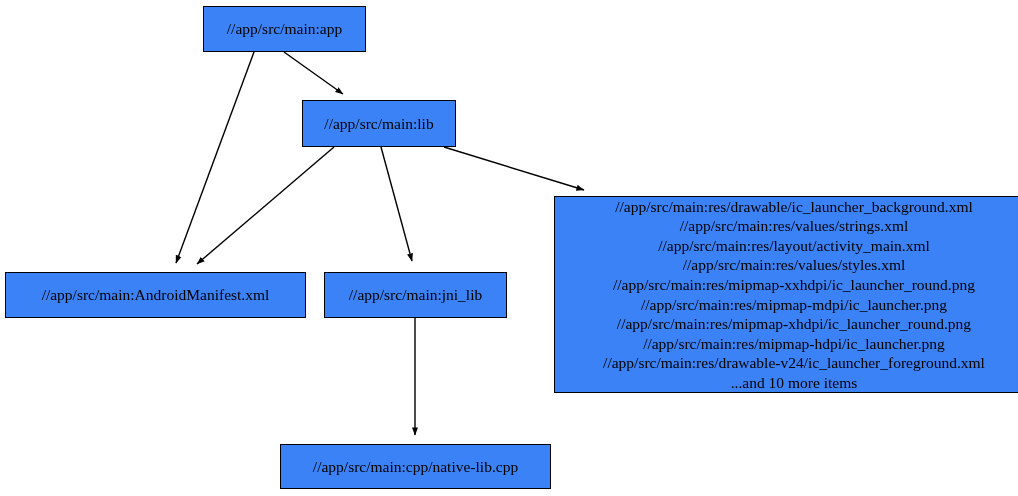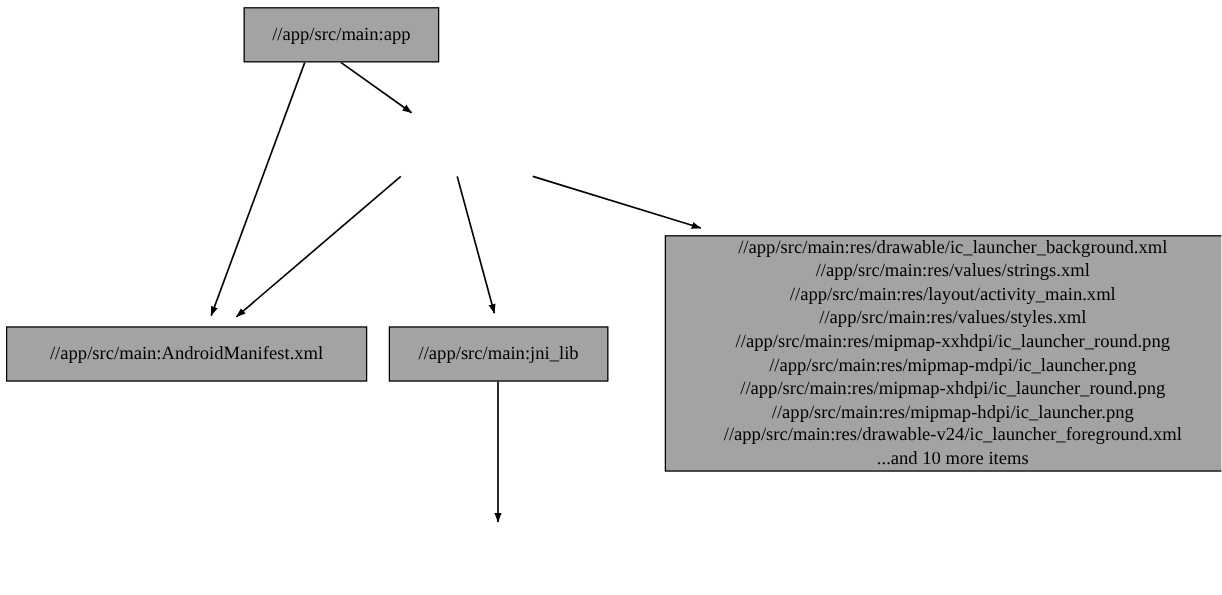--- a/index.html
+++ b/index.html
@@ -23,21 +23,21 @@
     left: 0;
     top: 0;
     width: 1018px;
     height: 496px;
     pointer-events: none;
   }
   .graph-node {
     position: absolute;
     box-sizing: border-box;
     border: 1px solid #000000;
-    background: #a3a3a3;
+    background: #3b82f6;
     display: flex;
     align-items: center;
     justify-content: center;
     text-align: center;
     font-size: 15.5px;
     line-height: 1.0;
     white-space: nowrap;
     z-index: 2;
   }
   .graph-node.multiline {
@@ -87,20 +87,23 @@
     </g>
     <g>
       <path d="M 415,318 L 415,435" stroke="#000000" stroke-width="1.4" fill="none" marker-end="url(#arrowhead)"></path>
     </g>
   </svg>
 
   <div class="graph-node" style="left:203px; top:6px; width:163px; height:46px;">
     <span class="node-label">//app/src/main:app</span>
   </div>
 
+  <div class="graph-node" style="left:302px; top:100px; width:154px; height:47px;">
+    <span class="node-label">//app/src/main:lib</span>
+  </div>
 
   <div class="graph-node" style="left:324px; top:272px; width:183px; height:46px;">
     <span class="node-label">//app/src/main:jni_lib</span>
   </div>
 
   <div class="graph-node" style="left:5px; top:272px; width:301px; height:46px;">
     <span class="node-label">//app/src/main:AndroidManifest.xml</span>
   </div>
 
   <div class="graph-node multiline" style="left:530px; top:196px; width:480px; height:197px;margin-left:24px;">
@@ -109,14 +112,17 @@
 //app/src/main:res/layout/activity_main.xml
 //app/src/main:res/values/styles.xml
 //app/src/main:res/mipmap-xxhdpi/ic_launcher_round.png
 //app/src/main:res/mipmap-mdpi/ic_launcher.png
 //app/src/main:res/mipmap-xhdpi/ic_launcher_round.png
 //app/src/main:res/mipmap-hdpi/ic_launcher.png
 //app/src/main:res/drawable-v24/ic_launcher_foreground.xml
 ...and 10 more items</span>
   </div>
 
+  <div class="graph-node" style="left:280px; top:444px; width:271px; height:45px;">
+    <span class="node-label">//app/src/main:cpp/native-lib.cpp</span>
+  </div>
 
 </div>
 
 </body></html>

